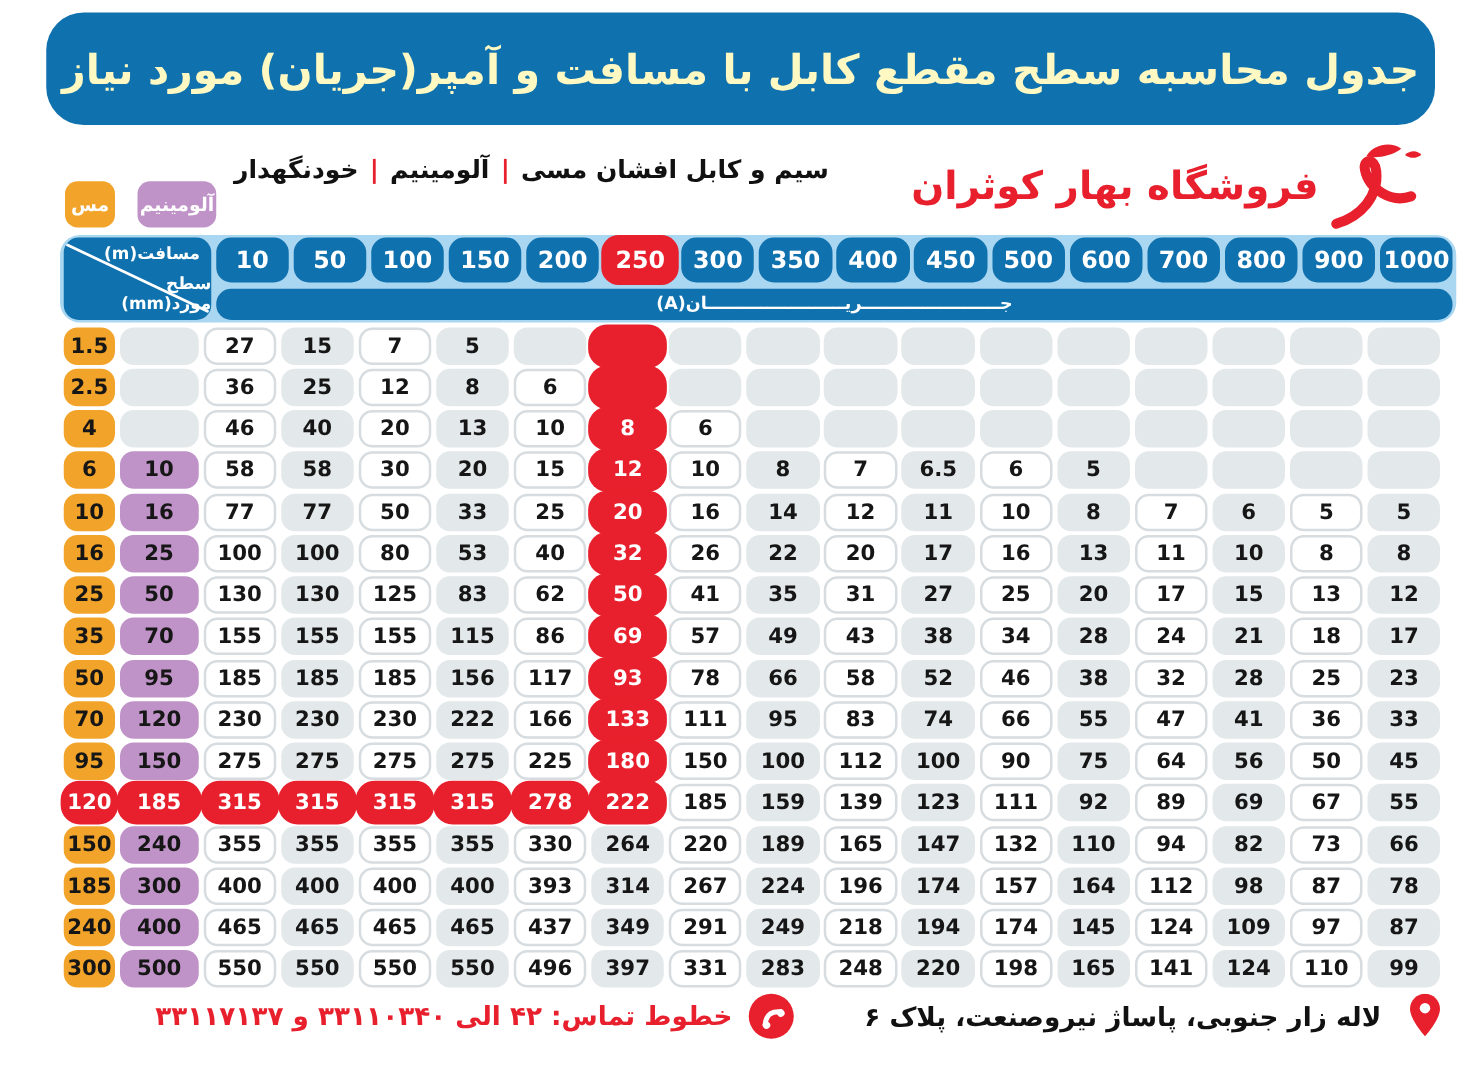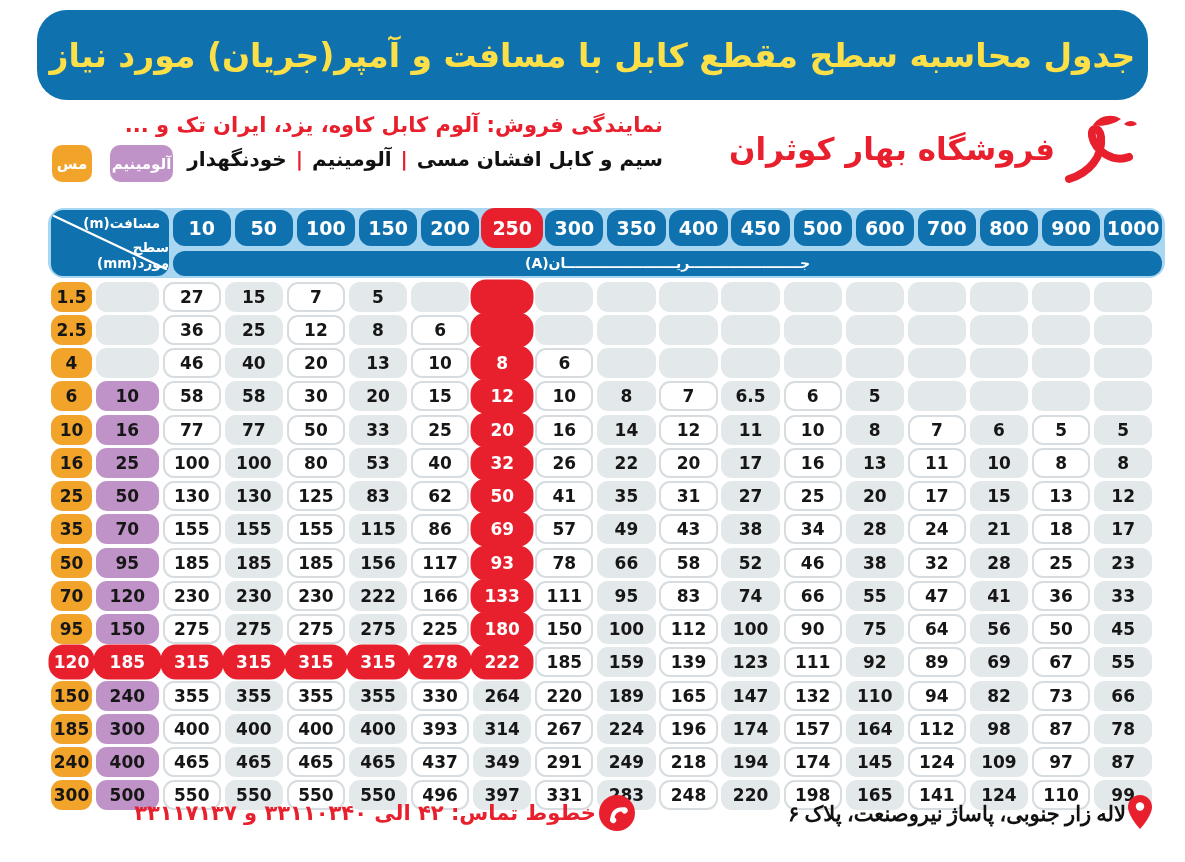--- a/index.html
+++ b/index.html
@@ -18,21 +18,21 @@
     position:relative;width:1185px;height:862px;background:#fff;overflow:hidden;
     font-family:"DejaVu Sans",sans-serif;color:var(--ink);
   }
   
   .banner{
     position:absolute;left:37px;top:10px;width:1111px;height:90px;
     background:var(--blue);border-radius:30px;
     display:flex;align-items:center;justify-content:center;
   }
   .banner h1{
-    color:#fde047;font-size:33px;font-weight:bold;direction:rtl;white-space:nowrap;
+    color:#fef9c3;font-size:33px;font-weight:bold;direction:rtl;white-space:nowrap;
     letter-spacing:-.5px;
   }
   
   .logo{
     position:absolute;top:112px;right:38px;height:74px;
     display:flex;direction:rtl;align-items:center;gap:8px;
   }
   .logo-text{color:var(--red);font-size:31px;font-weight:bold;white-space:nowrap;}
   
   .intro{position:absolute;top:113px;right:522px;direction:rtl;text-align:right;white-space:nowrap;}
@@ -41,21 +41,21 @@
   .pipe{color:var(--red);margin:0 9px;font-weight:bold;}
   
   .badge{
     position:absolute;top:145px;height:37px;border-radius:10px;color:#fff;
     font-size:15px;font-weight:bold;display:flex;align-items:center;justify-content:center;
     direction:rtl;
   }
   .badge.copper{left:52px;width:40px;background:var(--orange);}
   .badge.alu{left:110px;width:63px;background:var(--purple);}
   
-  .table{position:absolute;left:48px;top:188px;width:1117px;height:606px;margin-top:20px;}
+  .table{position:absolute;left:48px;top:188px;width:1117px;height:606px;}
   .backdrop{position:absolute;left:0;top:0;width:1117px;height:70px;background:var(--lightblue);border-radius:16px;}
   .corner{position:absolute;left:3px;top:2px;width:118px;height:66px;background:var(--blue);border-radius:12px;}
   .corner svg{position:absolute;left:0;top:0;}
   .c-top{position:absolute;top:5px;right:9px;color:#fff;font-size:13.5px;font-weight:bold;direction:rtl;}
   .c-bot{position:absolute;bottom:5px;left:7px;color:#fff;font-size:13.5px;font-weight:bold;direction:rtl;}
   .hrow{position:absolute;left:124.6px;top:2px;display:flex;column-gap:3.8px;}
   .hcell{
     width:58.3px;height:36px;background:var(--blue);border-radius:12px;
     color:#fff;font-size:19px;font-weight:bold;text-align:center;line-height:36px;
   }
@@ -77,27 +77,27 @@
   .cell{width:58.3px;}
   .cell.even{background:#fff;border:2px solid var(--border);line-height:26px;}
   .cell.odd,.cell.empty{background:var(--graycell);}
   .redcell{
     background:var(--red) !important;color:#fff !important;border:none !important;
     box-shadow:0 0 0 2.5px var(--red);position:relative;z-index:1;border-radius:13px;
     line-height:30px !important;
   }
   
   .footer{position:absolute;left:0;top:795px;width:1185px;height:50px;}
-  .contact{position:absolute;right:550px;top:0;display:flex;align-items:center;gap:3px;}
+  .contact{position:absolute;right:550px;top:0;display:flex;align-items:center;gap:13px;}
   .contact-text{color:var(--red);font-size:21px;font-weight:bold;white-space:nowrap;direction:rtl;}
   .phone-badge{
     width:36px;height:36px;border-radius:50%;background:var(--red);
     display:flex;align-items:center;justify-content:center;flex:none;
   }
-  .address{position:absolute;right:33px;top:0;display:flex;align-items:center;gap:2px;font-family:Liberation Serif, serif;}
+  .address{position:absolute;right:33px;top:0;display:flex;align-items:center;gap:23px;}
   .addr-text{color:#111;font-size:21px;font-weight:bold;white-space:nowrap;direction:rtl;}
 </style>
 </head>
 <body>
 
 <div class="page">
 
   <header class="banner">
     <h1>جدول محاسبه سطح مقطع کابل با مسافت و آمپر(جریان) مورد نیاز</h1>
   </header>
@@ -105,21 +105,20 @@
   <div class="logo">
     <svg width="84" height="72" viewBox="0 0 84 72" aria-hidden="true">
       <path d="M6 66 C26 60 40 44 38 24 C37 13 27 14 29 23 C32 38 50 50 66 44" fill="none" stroke="#e8202d" stroke-width="8" stroke-linecap="round"></path>
       <path d="M30 12 C36 2 50 0 58 6 C50 12 38 14 30 12 Z" fill="#e8202d"></path>
       <path d="M61 11 C65 7 71 7 74 11 C70 14 65 14 61 11 Z" fill="#e8202d"></path>
     </svg>
     <span class="logo-text">فروشگاه بهار کوثران</span>
   </div>
 
   <div class="intro">
-    <div class="dealer">نمایندگی فروش: آلوم کابل کاوه، یزد، ایران تک و ...</div>
     <div class="products">
       <span>سیم و کابل افشان مسی</span><span class="pipe">|</span><span>آلومینیم</span><span class="pipe">|</span><span>خودنگهدار</span>
     </div>
   </div>
 
   <div class="badge copper">مس</div>
   <div class="badge alu">آلومینیم</div>
 
   <div class="table">
     <div class="backdrop"></div>

